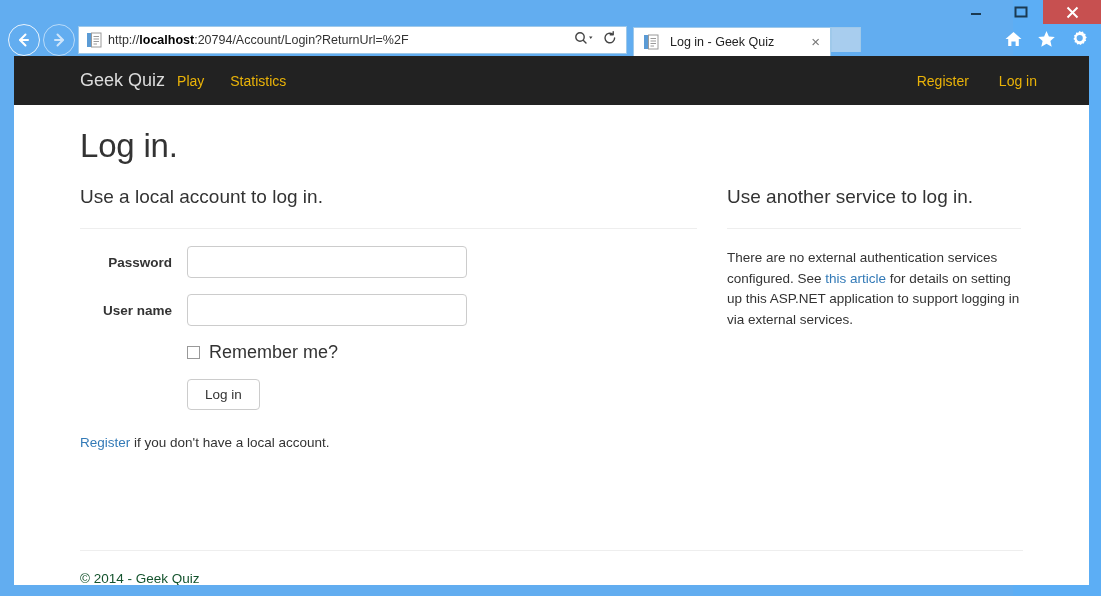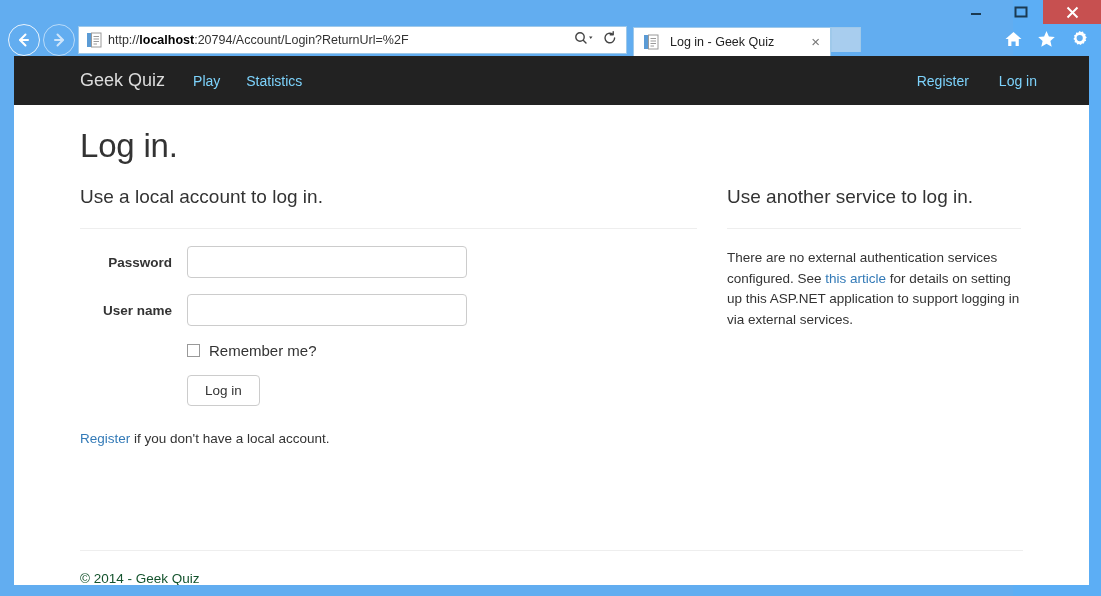--- a/index.html
+++ b/index.html
@@ -175,25 +175,25 @@
     height: 49px;
     background: #222222;
     display: flex;
     align-items: center;
     padding: 0 0 0 66px;
     box-sizing: border-box;
   }
   .brand {
     color: #dcdcdc;
     font-size: 18px;
-    margin-right: 28px;
+    margin-right: 12px;
     white-space: nowrap;
   }
   .nav-link {
-    color: #7dd3fc;
+    color: #eab308;
     font-size: 14px;
     margin-right: 26px;
     white-space: nowrap;
   }
   .nav-right {
     margin-left: auto;
     display: flex;
     align-items: center;
     padding-right: 52px;
   }
@@ -275,21 +275,21 @@
   }
   .cb {
     width: 13px; height: 13px;
     border: 1px solid #999;
     background: #fff;
     box-sizing: border-box;
     margin-right: 9px;
     flex: none;
   }
   .cb-label {
-    font-size: 15px;
+    font-size: 18px;
     color: #333;
   }
   .btn {
     font-family: "Liberation Sans", sans-serif;
     font-size: 13.5px;
     color: #333;
     background: #fff;
     border: 1px solid #cccccc;
     border-radius: 4px;
     padding: 7px 17px;

